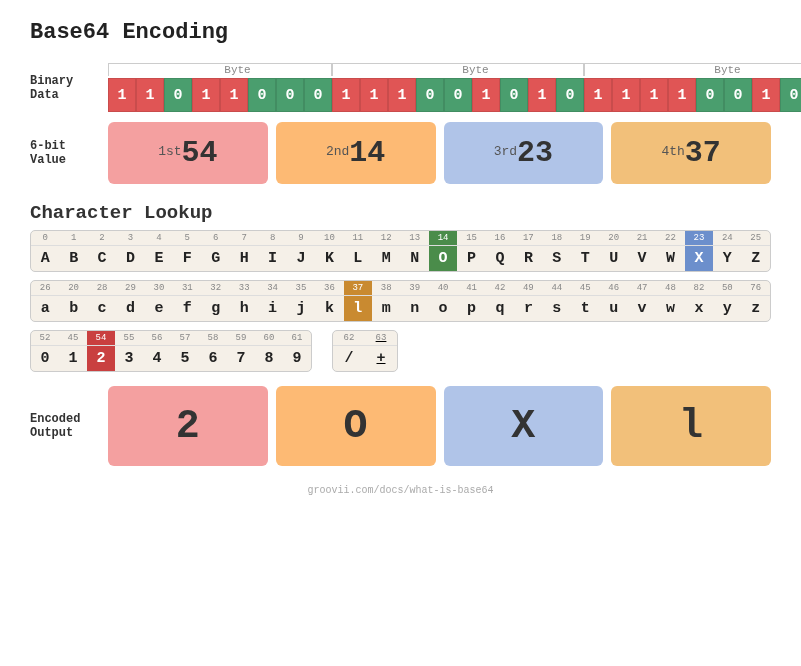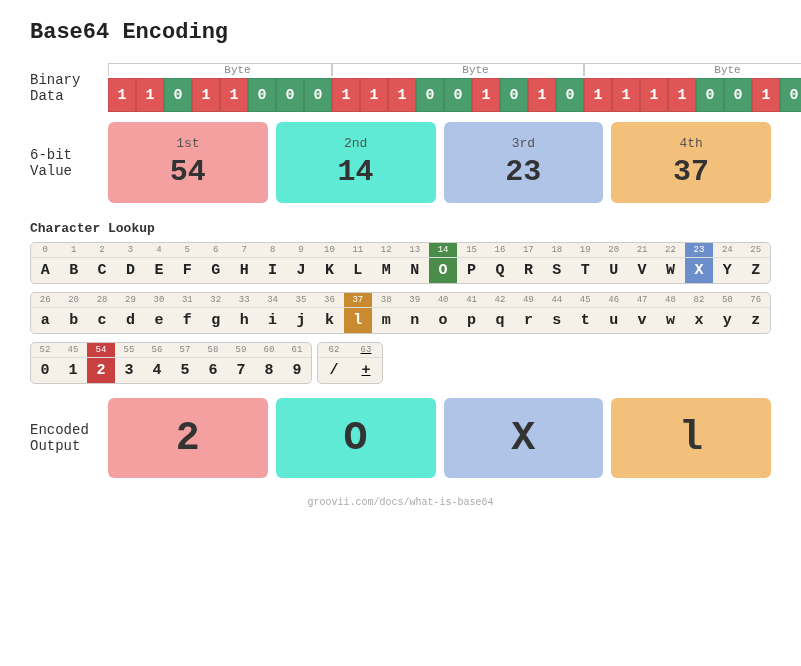--- a/index.html
+++ b/index.html
@@ -12,35 +12,35 @@
     }
 
     .page-title {
       font-size: 22px;
       font-weight: bold;
       margin-bottom: 18px;
       color: #222;
     }
 
     .section-label {
-      font-size: 13px;
+      font-size: 19px;
       font-weight: bold;
       color: #333;
       margin-bottom: 6px;
     }
 
     
     .binary-section {
       display: flex;
       align-items: center;
       margin-bottom: 10px;
     }
     .row-label {
-      font-size: 14px;
-      font-weight: normal;
+      font-size: 12px;
+      font-weight: bold;
       color: #333;
       width: 78px;
       flex-shrink: 0;
     }
     .binary-container {
       display: flex;
       flex-direction: column;
       align-items: center;
       flex: 1;
     }
@@ -85,37 +85,37 @@
     }
     .sixbit-cards {
       display: flex;
       gap: 8px;
       flex: 1;
     }
     .sixbit-card {
       flex: 1;
       border-radius: 6px;
       display: flex;
-      flex-direction: column;
+      flex-direction: row;
       align-items: center;
       justify-content: center;
       padding: 14px 10px;
     }
     .sixbit-card .ordinal {
       font-size: 13px;
       margin-bottom: 4px;
       color: #555;
     }
     .sixbit-card .value {
       font-size: 30px;
       font-weight: bold;
       color: #333;
     }
     .card-red { background: #f4a0a0; }
-    .card-green { background: #5eead4; }
+    .card-green { background: #fdba74; }
     .card-blue { background: #b0c4e8; }
     .card-orange { background: #f2c07a; }
 
     
     .lookup-section {
       margin-bottom: 14px;
     }
     .lookup-row {
       display: flex;
       border: 1px solid #ccc;
@@ -479,21 +479,21 @@
         </div>
         <div class="lookup-cell">
           <span class="cell-index">50</span>
           <span class="cell-char">y</span>
         </div>
         <div class="lookup-cell">
           <span class="cell-index">76</span>
           <span class="cell-char">z</span>
         </div>
       </div>
-      <div style="display: flex; gap: 5px; margin-bottom: 12px;">
+      <div style="display: flex; gap: 20px; margin-bottom: 12px;">
         <div class="lookup-row" style="flex: 0 0 auto; margin-bottom: 0px;">
           <div class="lookup-cell" style="min-width: 28px;">
             <span class="cell-index">52</span>
             <span class="cell-char">0</span>
           </div>
           <div class="lookup-cell" style="min-width: 28px;">
             <span class="cell-index">45</span>
             <span class="cell-char">1</span>
           </div>
           <div class="lookup-cell cell-highlight-red" style="min-width: 28px;">

